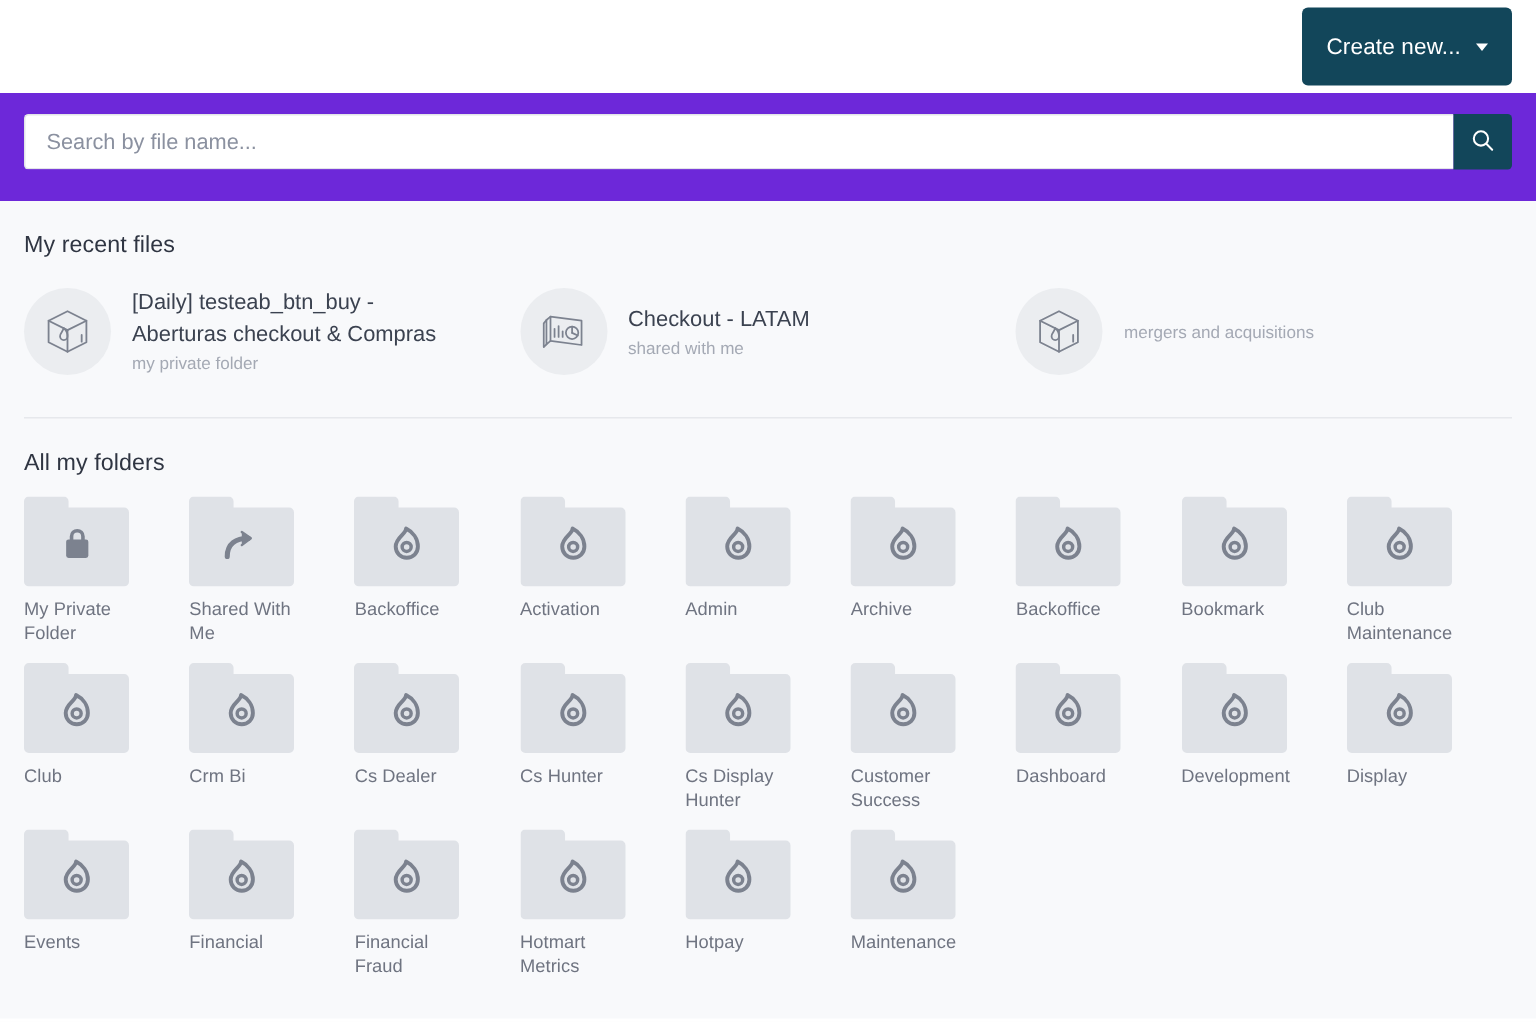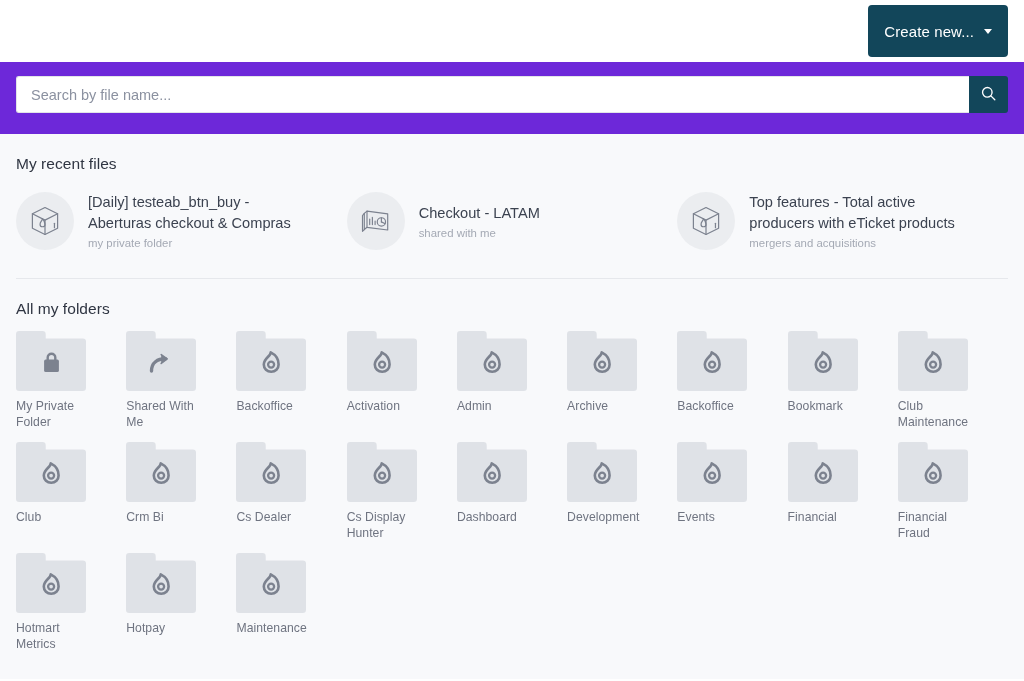--- a/index.html
+++ b/index.html
@@ -230,21 +230,20 @@
       <div class="recent-circle">
         <svg width="36" height="36" viewBox="0 0 40 40" fill="none" stroke="#7c828f" stroke-width="1.35" stroke-linejoin="round" stroke-linecap="round">
           <path d="M20 5 L34 12 L34 28 L20 35 L6 28 L6 12 Z"></path>
           <path d="M6 12 L20 19 L34 12"></path>
           <path d="M20 19 L20 35"></path>
           <path d="M14.5 23.5 c0-2.6 2.6-4 2.6-6.1 1.7 1.4 2.9 3.6 2.9 6.1 0 1.6-1.2 2.9-2.75 2.9 -1.55 0-2.75-1.3-2.75-2.9z"></path>
           <path d="M30.5 22.5 L30.5 27.5"></path>
         </svg>
       </div>
       <div class="recent-text">
-        <div class="recent-name">Top features - Total active producers with eTicket products</div>
         <div class="recent-sub">mergers and acquisitions</div>
       </div>
     </div>
   </div>
 
   <div class="divider"></div>
 
   <div class="section-title">All my folders</div>
 
   <div class="grid" id="folder-grid">
@@ -395,32 +394,56 @@
       <div class="folder-cell">
         <div class="folder-icon">
           <svg width="71" height="60" viewBox="0 0 71 60">
             <path d="M0 3.2 a3.2 3.2 0 0 1 3.2 -3.2 H26.5 a3.2 3.2 0 0 1 3.2 3.2 V7.4 H66.8 a3.2 3.2 0 0 1 3.2 3.2 V56.8 a3.2 3.2 0 0 1 -3.2 3.2 H3.2 A3.2 3.2 0 0 1 0 56.8 Z" fill="#dfe2e7"></path>
             <g transform="translate(26.5,21)">
               <path d="M8.2 0.4 C8.2 4.2 1.3 6.4 1.3 12.4 c0 4.3 3.3 7.4 7.4 7.4 4.1 0 7.4-3.1 7.4-7.4 C16.1 7.0 12.6 2.6 8.2 0.4 Z" fill="none" stroke="#7c828f" stroke-width="2.6" stroke-linejoin="round"></path>
               <circle cx="8.6" cy="12.6" r="3.0" fill="none" stroke="#7c828f" stroke-width="2.3"></circle>
             </g>
           </svg>
         </div>
+        <div class="folder-label">Cs Hunter</div>
+      </div>
+      <div class="folder-cell">
+        <div class="folder-icon">
+          <svg width="71" height="60" viewBox="0 0 71 60">
+            <path d="M0 3.2 a3.2 3.2 0 0 1 3.2 -3.2 H26.5 a3.2 3.2 0 0 1 3.2 3.2 V7.4 H66.8 a3.2 3.2 0 0 1 3.2 3.2 V56.8 a3.2 3.2 0 0 1 -3.2 3.2 H3.2 A3.2 3.2 0 0 1 0 56.8 Z" fill="#dfe2e7"></path>
+            <g transform="translate(26.5,21)">
+              <path d="M8.2 0.4 C8.2 4.2 1.3 6.4 1.3 12.4 c0 4.3 3.3 7.4 7.4 7.4 4.1 0 7.4-3.1 7.4-7.4 C16.1 7.0 12.6 2.6 8.2 0.4 Z" fill="none" stroke="#7c828f" stroke-width="2.6" stroke-linejoin="round"></path>
+              <circle cx="8.6" cy="12.6" r="3.0" fill="none" stroke="#7c828f" stroke-width="2.3"></circle>
+            </g>
+          </svg>
+        </div>
         <div class="folder-label">Cs Display Hunter</div>
       </div>
       <div class="folder-cell">
         <div class="folder-icon">
           <svg width="71" height="60" viewBox="0 0 71 60">
             <path d="M0 3.2 a3.2 3.2 0 0 1 3.2 -3.2 H26.5 a3.2 3.2 0 0 1 3.2 3.2 V7.4 H66.8 a3.2 3.2 0 0 1 3.2 3.2 V56.8 a3.2 3.2 0 0 1 -3.2 3.2 H3.2 A3.2 3.2 0 0 1 0 56.8 Z" fill="#dfe2e7"></path>
             <g transform="translate(26.5,21)">
               <path d="M8.2 0.4 C8.2 4.2 1.3 6.4 1.3 12.4 c0 4.3 3.3 7.4 7.4 7.4 4.1 0 7.4-3.1 7.4-7.4 C16.1 7.0 12.6 2.6 8.2 0.4 Z" fill="none" stroke="#7c828f" stroke-width="2.6" stroke-linejoin="round"></path>
               <circle cx="8.6" cy="12.6" r="3.0" fill="none" stroke="#7c828f" stroke-width="2.3"></circle>
             </g>
           </svg>
         </div>
+        <div class="folder-label">Customer Success</div>
+      </div>
+      <div class="folder-cell">
+        <div class="folder-icon">
+          <svg width="71" height="60" viewBox="0 0 71 60">
+            <path d="M0 3.2 a3.2 3.2 0 0 1 3.2 -3.2 H26.5 a3.2 3.2 0 0 1 3.2 3.2 V7.4 H66.8 a3.2 3.2 0 0 1 3.2 3.2 V56.8 a3.2 3.2 0 0 1 -3.2 3.2 H3.2 A3.2 3.2 0 0 1 0 56.8 Z" fill="#dfe2e7"></path>
+            <g transform="translate(26.5,21)">
+              <path d="M8.2 0.4 C8.2 4.2 1.3 6.4 1.3 12.4 c0 4.3 3.3 7.4 7.4 7.4 4.1 0 7.4-3.1 7.4-7.4 C16.1 7.0 12.6 2.6 8.2 0.4 Z" fill="none" stroke="#7c828f" stroke-width="2.6" stroke-linejoin="round"></path>
+              <circle cx="8.6" cy="12.6" r="3.0" fill="none" stroke="#7c828f" stroke-width="2.3"></circle>
+            </g>
+          </svg>
+        </div>
         <div class="folder-label">Dashboard</div>
       </div>
       <div class="folder-cell">
         <div class="folder-icon">
           <svg width="71" height="60" viewBox="0 0 71 60">
             <path d="M0 3.2 a3.2 3.2 0 0 1 3.2 -3.2 H26.5 a3.2 3.2 0 0 1 3.2 3.2 V7.4 H66.8 a3.2 3.2 0 0 1 3.2 3.2 V56.8 a3.2 3.2 0 0 1 -3.2 3.2 H3.2 A3.2 3.2 0 0 1 0 56.8 Z" fill="#dfe2e7"></path>
             <g transform="translate(26.5,21)">
               <path d="M8.2 0.4 C8.2 4.2 1.3 6.4 1.3 12.4 c0 4.3 3.3 7.4 7.4 7.4 4.1 0 7.4-3.1 7.4-7.4 C16.1 7.0 12.6 2.6 8.2 0.4 Z" fill="none" stroke="#7c828f" stroke-width="2.6" stroke-linejoin="round"></path>
               <circle cx="8.6" cy="12.6" r="3.0" fill="none" stroke="#7c828f" stroke-width="2.3"></circle>
             </g>
@@ -431,20 +454,32 @@
       <div class="folder-cell">
         <div class="folder-icon">
           <svg width="71" height="60" viewBox="0 0 71 60">
             <path d="M0 3.2 a3.2 3.2 0 0 1 3.2 -3.2 H26.5 a3.2 3.2 0 0 1 3.2 3.2 V7.4 H66.8 a3.2 3.2 0 0 1 3.2 3.2 V56.8 a3.2 3.2 0 0 1 -3.2 3.2 H3.2 A3.2 3.2 0 0 1 0 56.8 Z" fill="#dfe2e7"></path>
             <g transform="translate(26.5,21)">
               <path d="M8.2 0.4 C8.2 4.2 1.3 6.4 1.3 12.4 c0 4.3 3.3 7.4 7.4 7.4 4.1 0 7.4-3.1 7.4-7.4 C16.1 7.0 12.6 2.6 8.2 0.4 Z" fill="none" stroke="#7c828f" stroke-width="2.6" stroke-linejoin="round"></path>
               <circle cx="8.6" cy="12.6" r="3.0" fill="none" stroke="#7c828f" stroke-width="2.3"></circle>
             </g>
           </svg>
         </div>
+        <div class="folder-label">Display</div>
+      </div>
+      <div class="folder-cell">
+        <div class="folder-icon">
+          <svg width="71" height="60" viewBox="0 0 71 60">
+            <path d="M0 3.2 a3.2 3.2 0 0 1 3.2 -3.2 H26.5 a3.2 3.2 0 0 1 3.2 3.2 V7.4 H66.8 a3.2 3.2 0 0 1 3.2 3.2 V56.8 a3.2 3.2 0 0 1 -3.2 3.2 H3.2 A3.2 3.2 0 0 1 0 56.8 Z" fill="#dfe2e7"></path>
+            <g transform="translate(26.5,21)">
+              <path d="M8.2 0.4 C8.2 4.2 1.3 6.4 1.3 12.4 c0 4.3 3.3 7.4 7.4 7.4 4.1 0 7.4-3.1 7.4-7.4 C16.1 7.0 12.6 2.6 8.2 0.4 Z" fill="none" stroke="#7c828f" stroke-width="2.6" stroke-linejoin="round"></path>
+              <circle cx="8.6" cy="12.6" r="3.0" fill="none" stroke="#7c828f" stroke-width="2.3"></circle>
+            </g>
+          </svg>
+        </div>
         <div class="folder-label">Events</div>
       </div>
       <div class="folder-cell">
         <div class="folder-icon">
           <svg width="71" height="60" viewBox="0 0 71 60">
             <path d="M0 3.2 a3.2 3.2 0 0 1 3.2 -3.2 H26.5 a3.2 3.2 0 0 1 3.2 3.2 V7.4 H66.8 a3.2 3.2 0 0 1 3.2 3.2 V56.8 a3.2 3.2 0 0 1 -3.2 3.2 H3.2 A3.2 3.2 0 0 1 0 56.8 Z" fill="#dfe2e7"></path>
             <g transform="translate(26.5,21)">
               <path d="M8.2 0.4 C8.2 4.2 1.3 6.4 1.3 12.4 c0 4.3 3.3 7.4 7.4 7.4 4.1 0 7.4-3.1 7.4-7.4 C16.1 7.0 12.6 2.6 8.2 0.4 Z" fill="none" stroke="#7c828f" stroke-width="2.6" stroke-linejoin="round"></path>
               <circle cx="8.6" cy="12.6" r="3.0" fill="none" stroke="#7c828f" stroke-width="2.3"></circle>
             </g>

